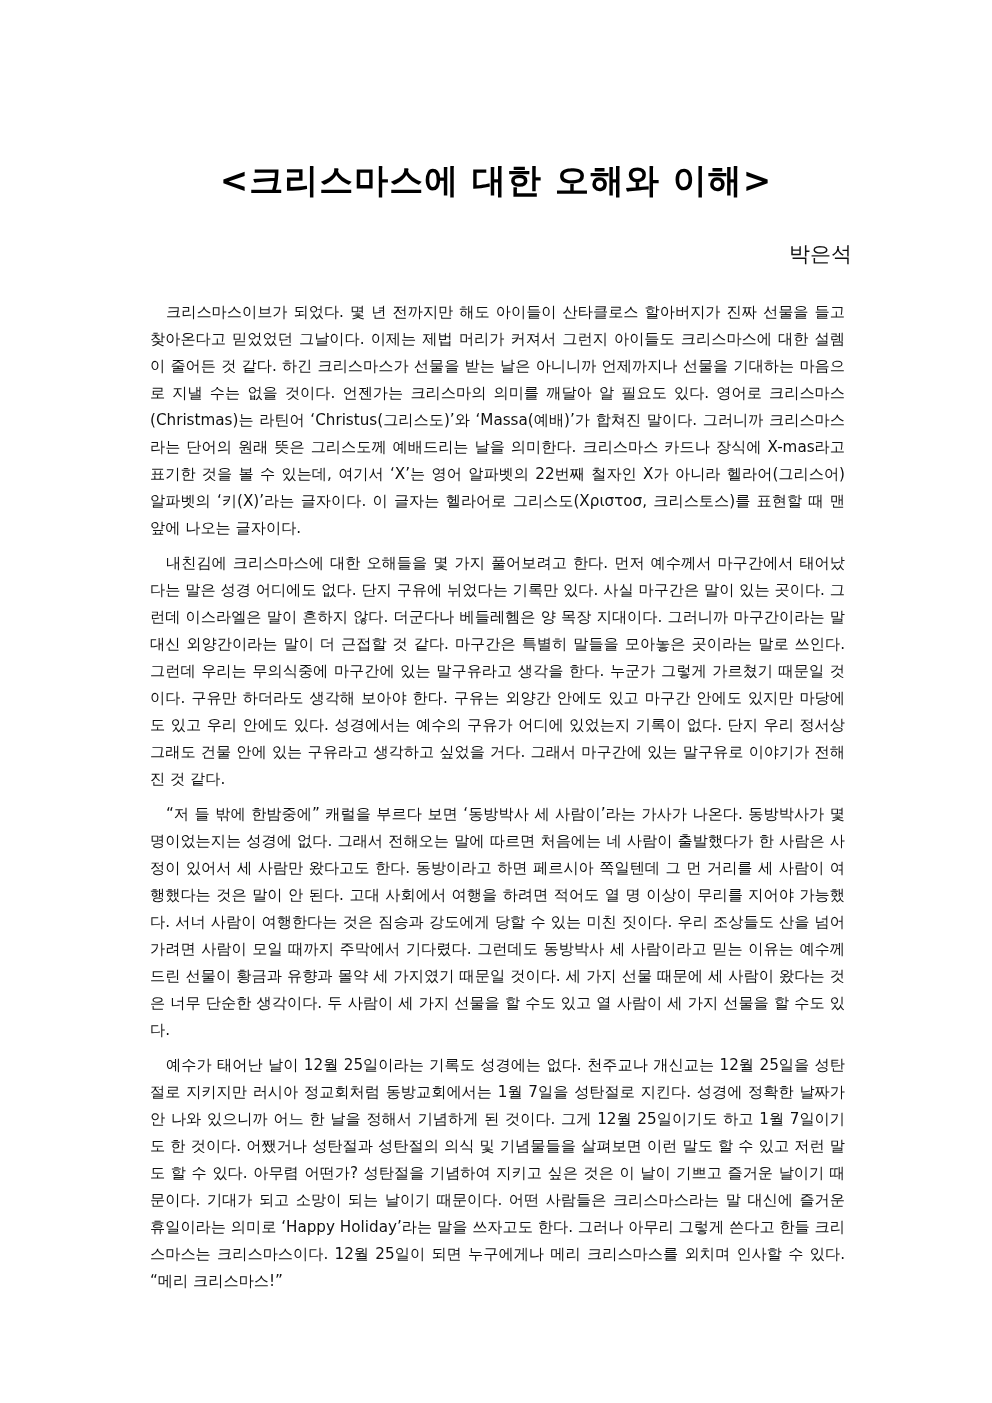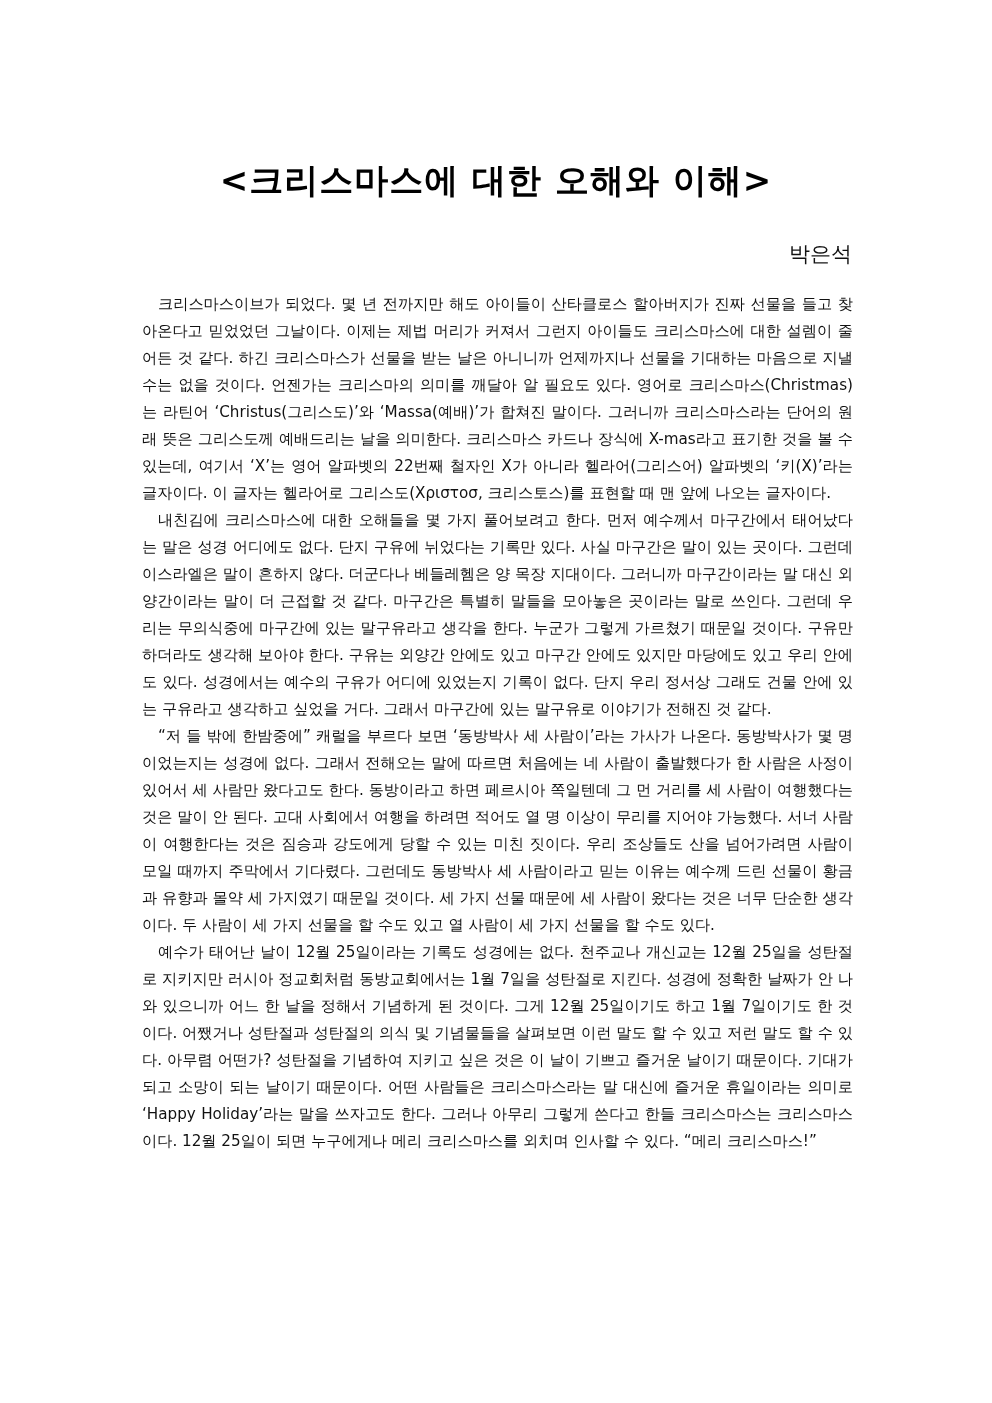--- a/index.html
+++ b/index.html
@@ -12,21 +12,21 @@
   }
   .author {
     position: absolute; right: 140px; top: 240px;
     font-family: "DejaVu Sans", sans-serif; font-size: 21px; color: #111;
   }
   .body {
     position: absolute; left: 142px; top: 291px; width: 711px;
     font-family: "DejaVu Sans", sans-serif; font-size: 15.2px;
     line-height: 27px; color: #111; text-align: justify;
   }
-  .para { margin: 0; text-indent: 16px; }
+  .para { margin: 8px; text-indent: 16px; }
 </style>
 </head>
 <body>
 
 <div class="page">
   <div class="title">&lt;크리스마스에 대한 오해와 이해&gt;</div>
   <div class="author">박은석</div>
   <div class="body">
     <p class="para">크리스마스이브가 되었다. 몇 년 전까지만 해도 아이들이 산타클로스 할아버지가 진짜 선물을 들고 찾아온다고 믿었었던 그날이다. 이제는 제법 머리가 커져서 그런지 아이들도 크리스마스에 대한 설렘이 줄어든 것 같다. 하긴 크리스마스가 선물을 받는 날은 아니니까 언제까지나 선물을 기대하는 마음으로 지낼 수는 없을 것이다. 언젠가는 크리스마의 의미를 깨달아 알 필요도 있다. 영어로 크리스마스(Christmas)는 라틴어 ‘Christus(그리스도)’와 ‘Massa(예배)’가 합쳐진 말이다. 그러니까 크리스마스라는 단어의 원래 뜻은 그리스도께 예배드리는 날을 의미한다. 크리스마스 카드나 장식에 X-mas라고 표기한 것을 볼 수 있는데, 여기서 ‘X’는 영어 알파벳의 22번째 철자인 X가 아니라 헬라어(그리스어) 알파벳의 ‘키(X)’라는 글자이다. 이 글자는 헬라어로 그리스도(Χριστοσ, 크리스토스)를 표현할 때 맨 앞에 나오는 글자이다.</p>
     <p class="para">내친김에 크리스마스에 대한 오해들을 몇 가지 풀어보려고 한다. 먼저 예수께서 마구간에서 태어났다는 말은 성경 어디에도 없다. 단지 구유에 뉘었다는 기록만 있다. 사실 마구간은 말이 있는 곳이다. 그런데 이스라엘은 말이 흔하지 않다. 더군다나 베들레헴은 양 목장 지대이다. 그러니까 마구간이라는 말 대신 외양간이라는 말이 더 근접할 것 같다. 마구간은 특별히 말들을 모아놓은 곳이라는 말로 쓰인다. 그런데 우리는 무의식중에 마구간에 있는 말구유라고 생각을 한다. 누군가 그렇게 가르쳤기 때문일 것이다. 구유만 하더라도 생각해 보아야 한다. 구유는 외양간 안에도 있고 마구간 안에도 있지만 마당에도 있고 우리 안에도 있다. 성경에서는 예수의 구유가 어디에 있었는지 기록이 없다. 단지 우리 정서상 그래도 건물 안에 있는 구유라고 생각하고 싶었을 거다. 그래서 마구간에 있는 말구유로 이야기가 전해진 것 같다.</p>

